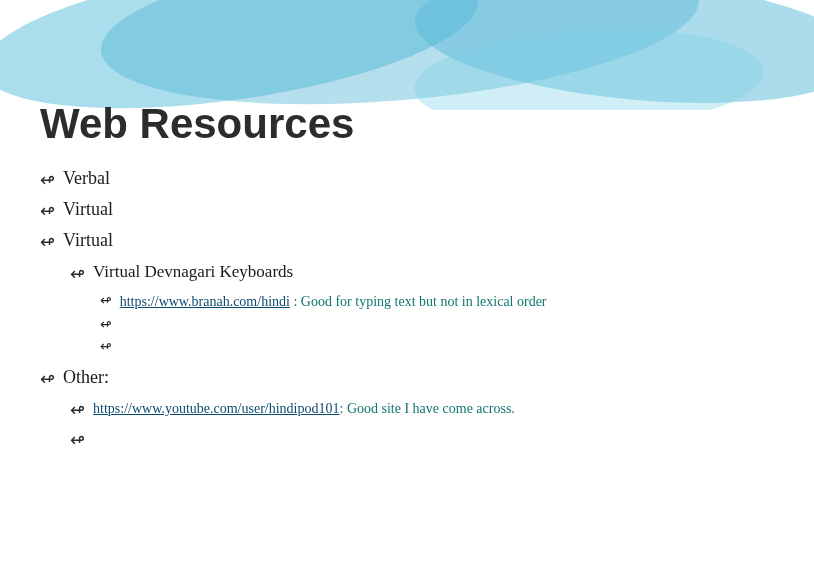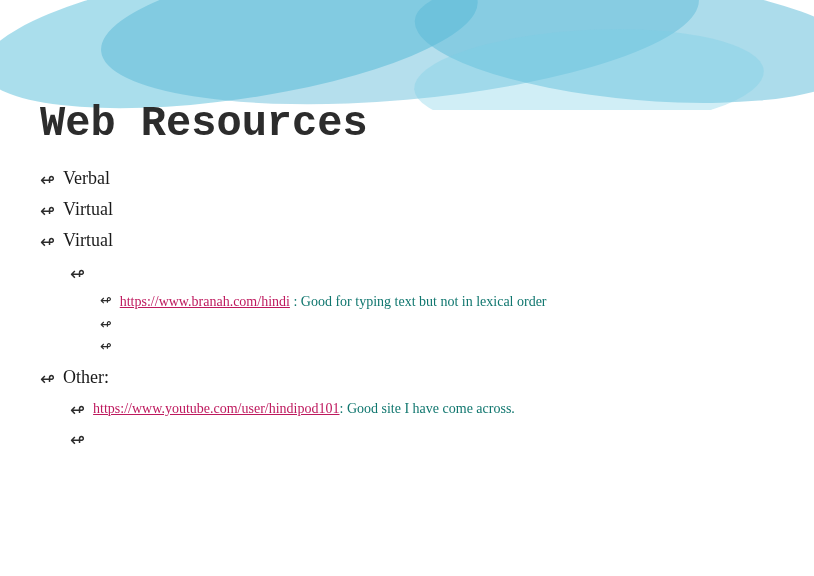--- a/index.html
+++ b/index.html
@@ -75,21 +75,21 @@
       left: 40px;
       right: 40px;
       bottom: 20px;
     }
 
     .page-title {
       font-size: 42px;
       font-weight: bold;
       color: #2c2c2c;
       margin-bottom: 20px;
-      font-family: Liberation Mono, monospace;
+      font-family: Liberation Sans, sans-serif;
     }
 
     
     .bullet-item {
       display: flex;
       align-items: flex-start;
       margin-bottom: 6px;
       font-size: 18px;
       color: #1a1a1a;
     }
@@ -129,21 +129,21 @@
       font-size: 14px;
       color: #1a1a1a;
       line-height: 1.5;
     }
 
     .subsub-item .bullet-icon {
       font-size: 14px;
     }
 
     .link-text {
-      color: #be185d;
+      color: #0c4a6e;
       text-decoration: underline;
     }
 
     .normal-text {
       color: #0f766e;
     }
 
     .other-section {
       margin-top: 10px;
     }
@@ -192,20 +192,21 @@
   </div>
 
   <div class="bullet-item">
     <span class="bullet-icon">↫</span>
     <span>Virtual</span>
   </div>
 
   <div class="sub-list">
     <div class="sub-item">
       <span class="bullet-icon">↫</span>
+      <span>Virtual Devnagari Keyboards</span>
     </div>
 
     <div class="subsub-list">
 
       <div class="subsub-item">
         <span class="bullet-icon">↫</span>
         <span>
           <a class="link-text">https://www.branah.com/hindi</a><span class="normal-text"> : Good for typing text but not in lexical order</span>
         </span>
       </div>

